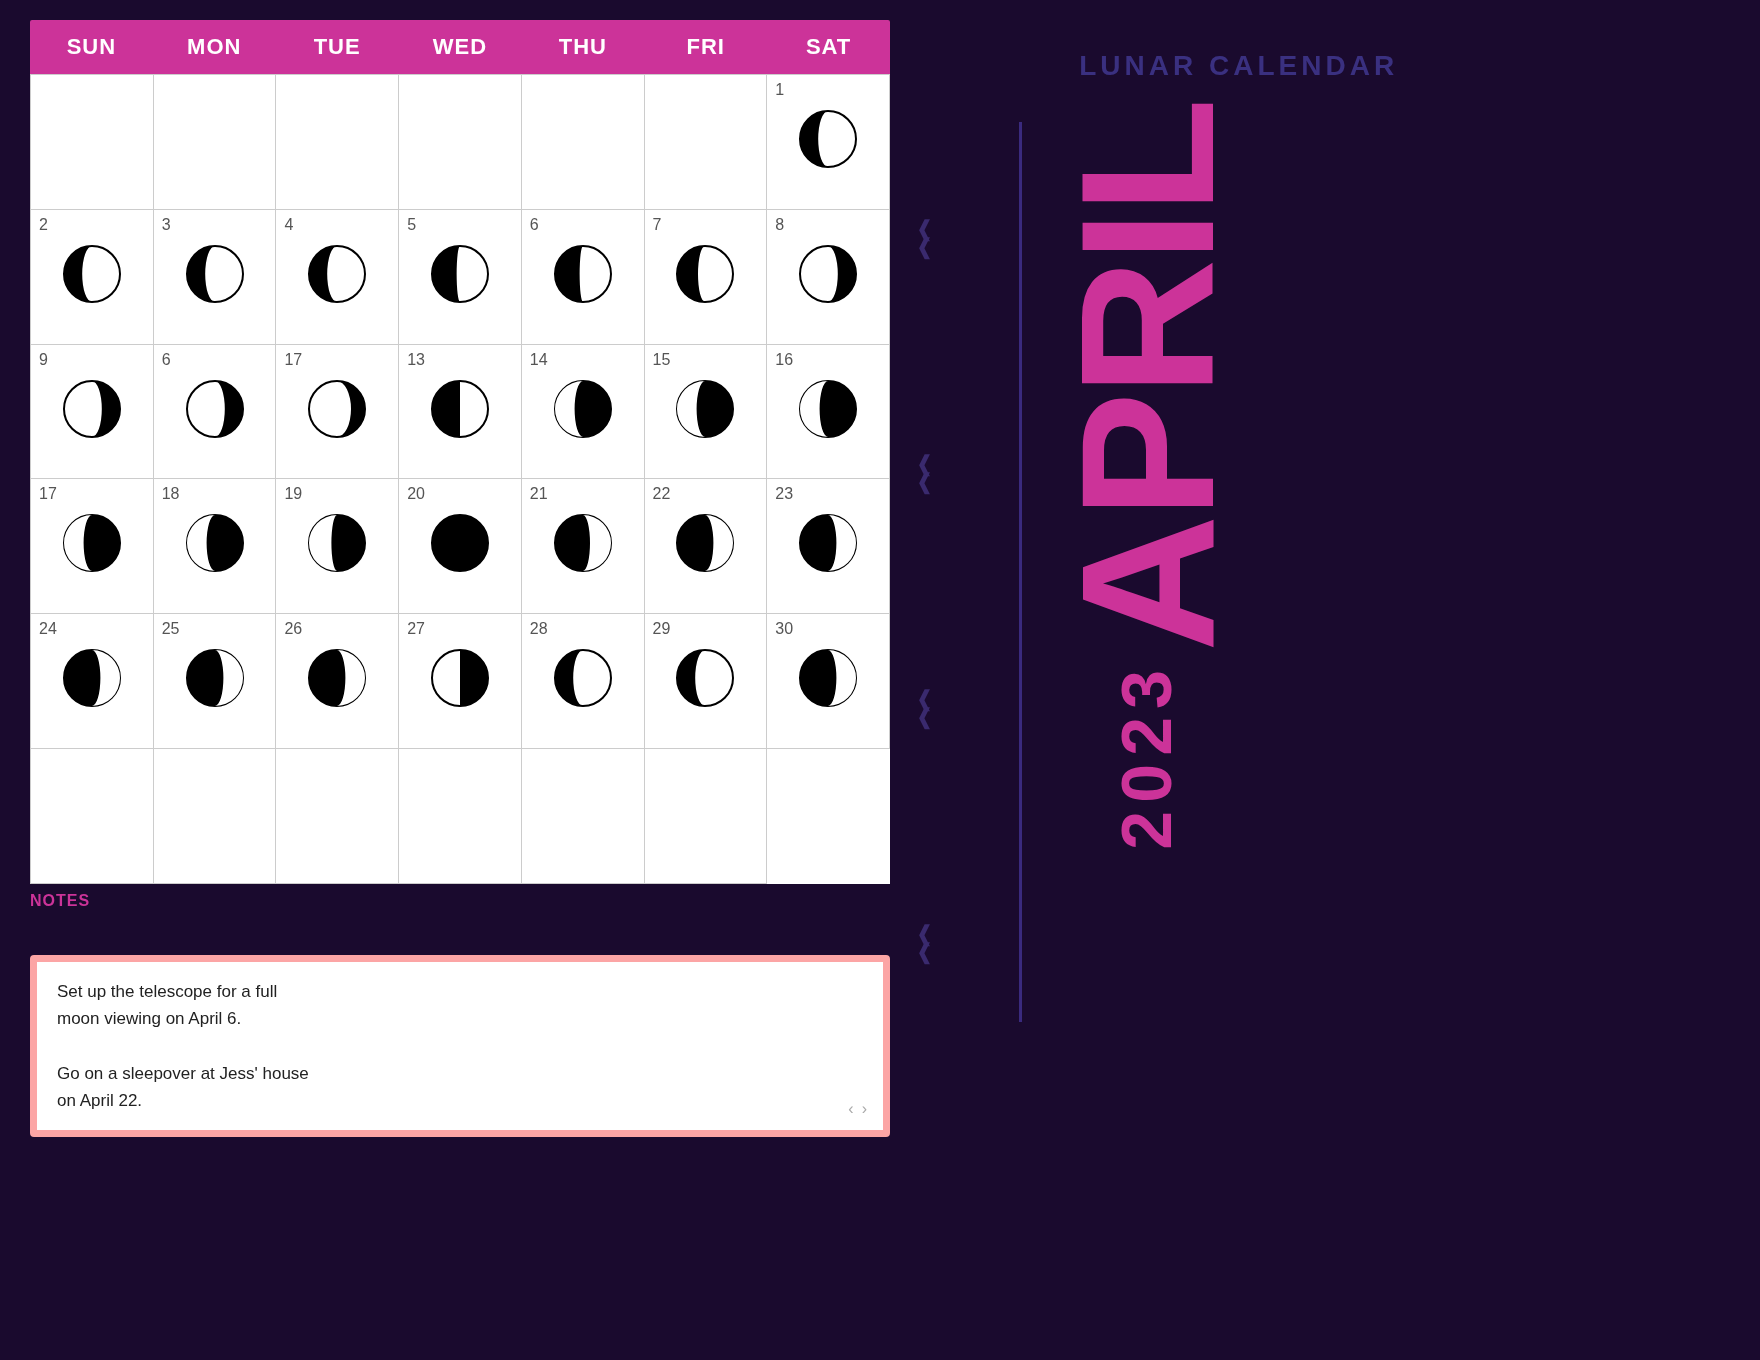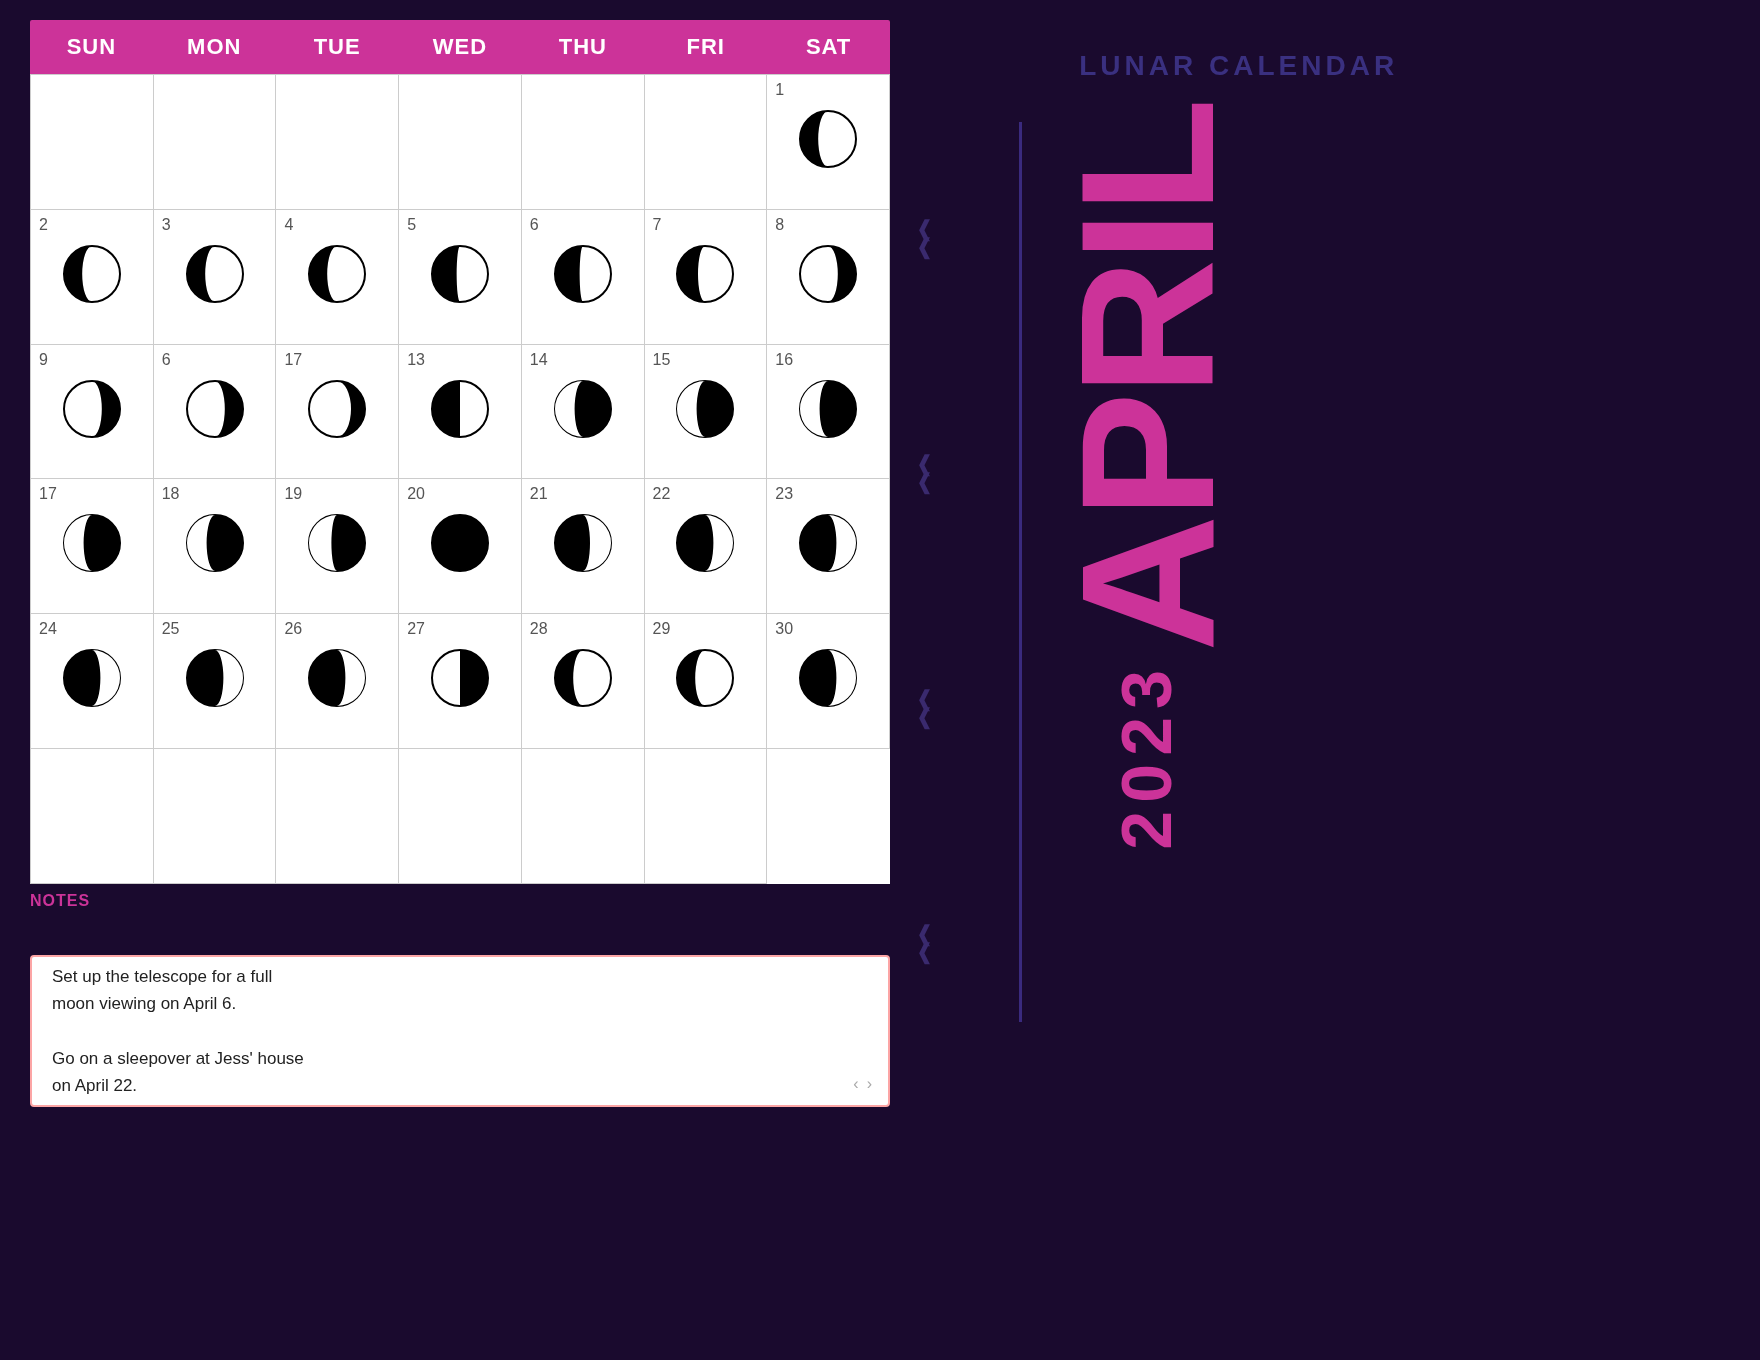--- a/index.html
+++ b/index.html
@@ -90,23 +90,23 @@
     .notes-label {
       color: #cc3399;
       font-weight: bold;
       font-size: 16px;
       letter-spacing: 1px;
       margin-bottom: 8px;
     }
 
     .notes-box {
       background: white;
-      border: 2px solid #fca5a5;
+      border: 7px solid #fca5a5;
       border-radius: 4px;
-      padding: 6px 20px;
+      padding: 16px 20px;
       min-height: 140px;
       position: relative;
       margin-top: 45px;
     }
 
     .notes-text {
       font-size: 17px;
       color: #222;
       line-height: 1.6;
     }

